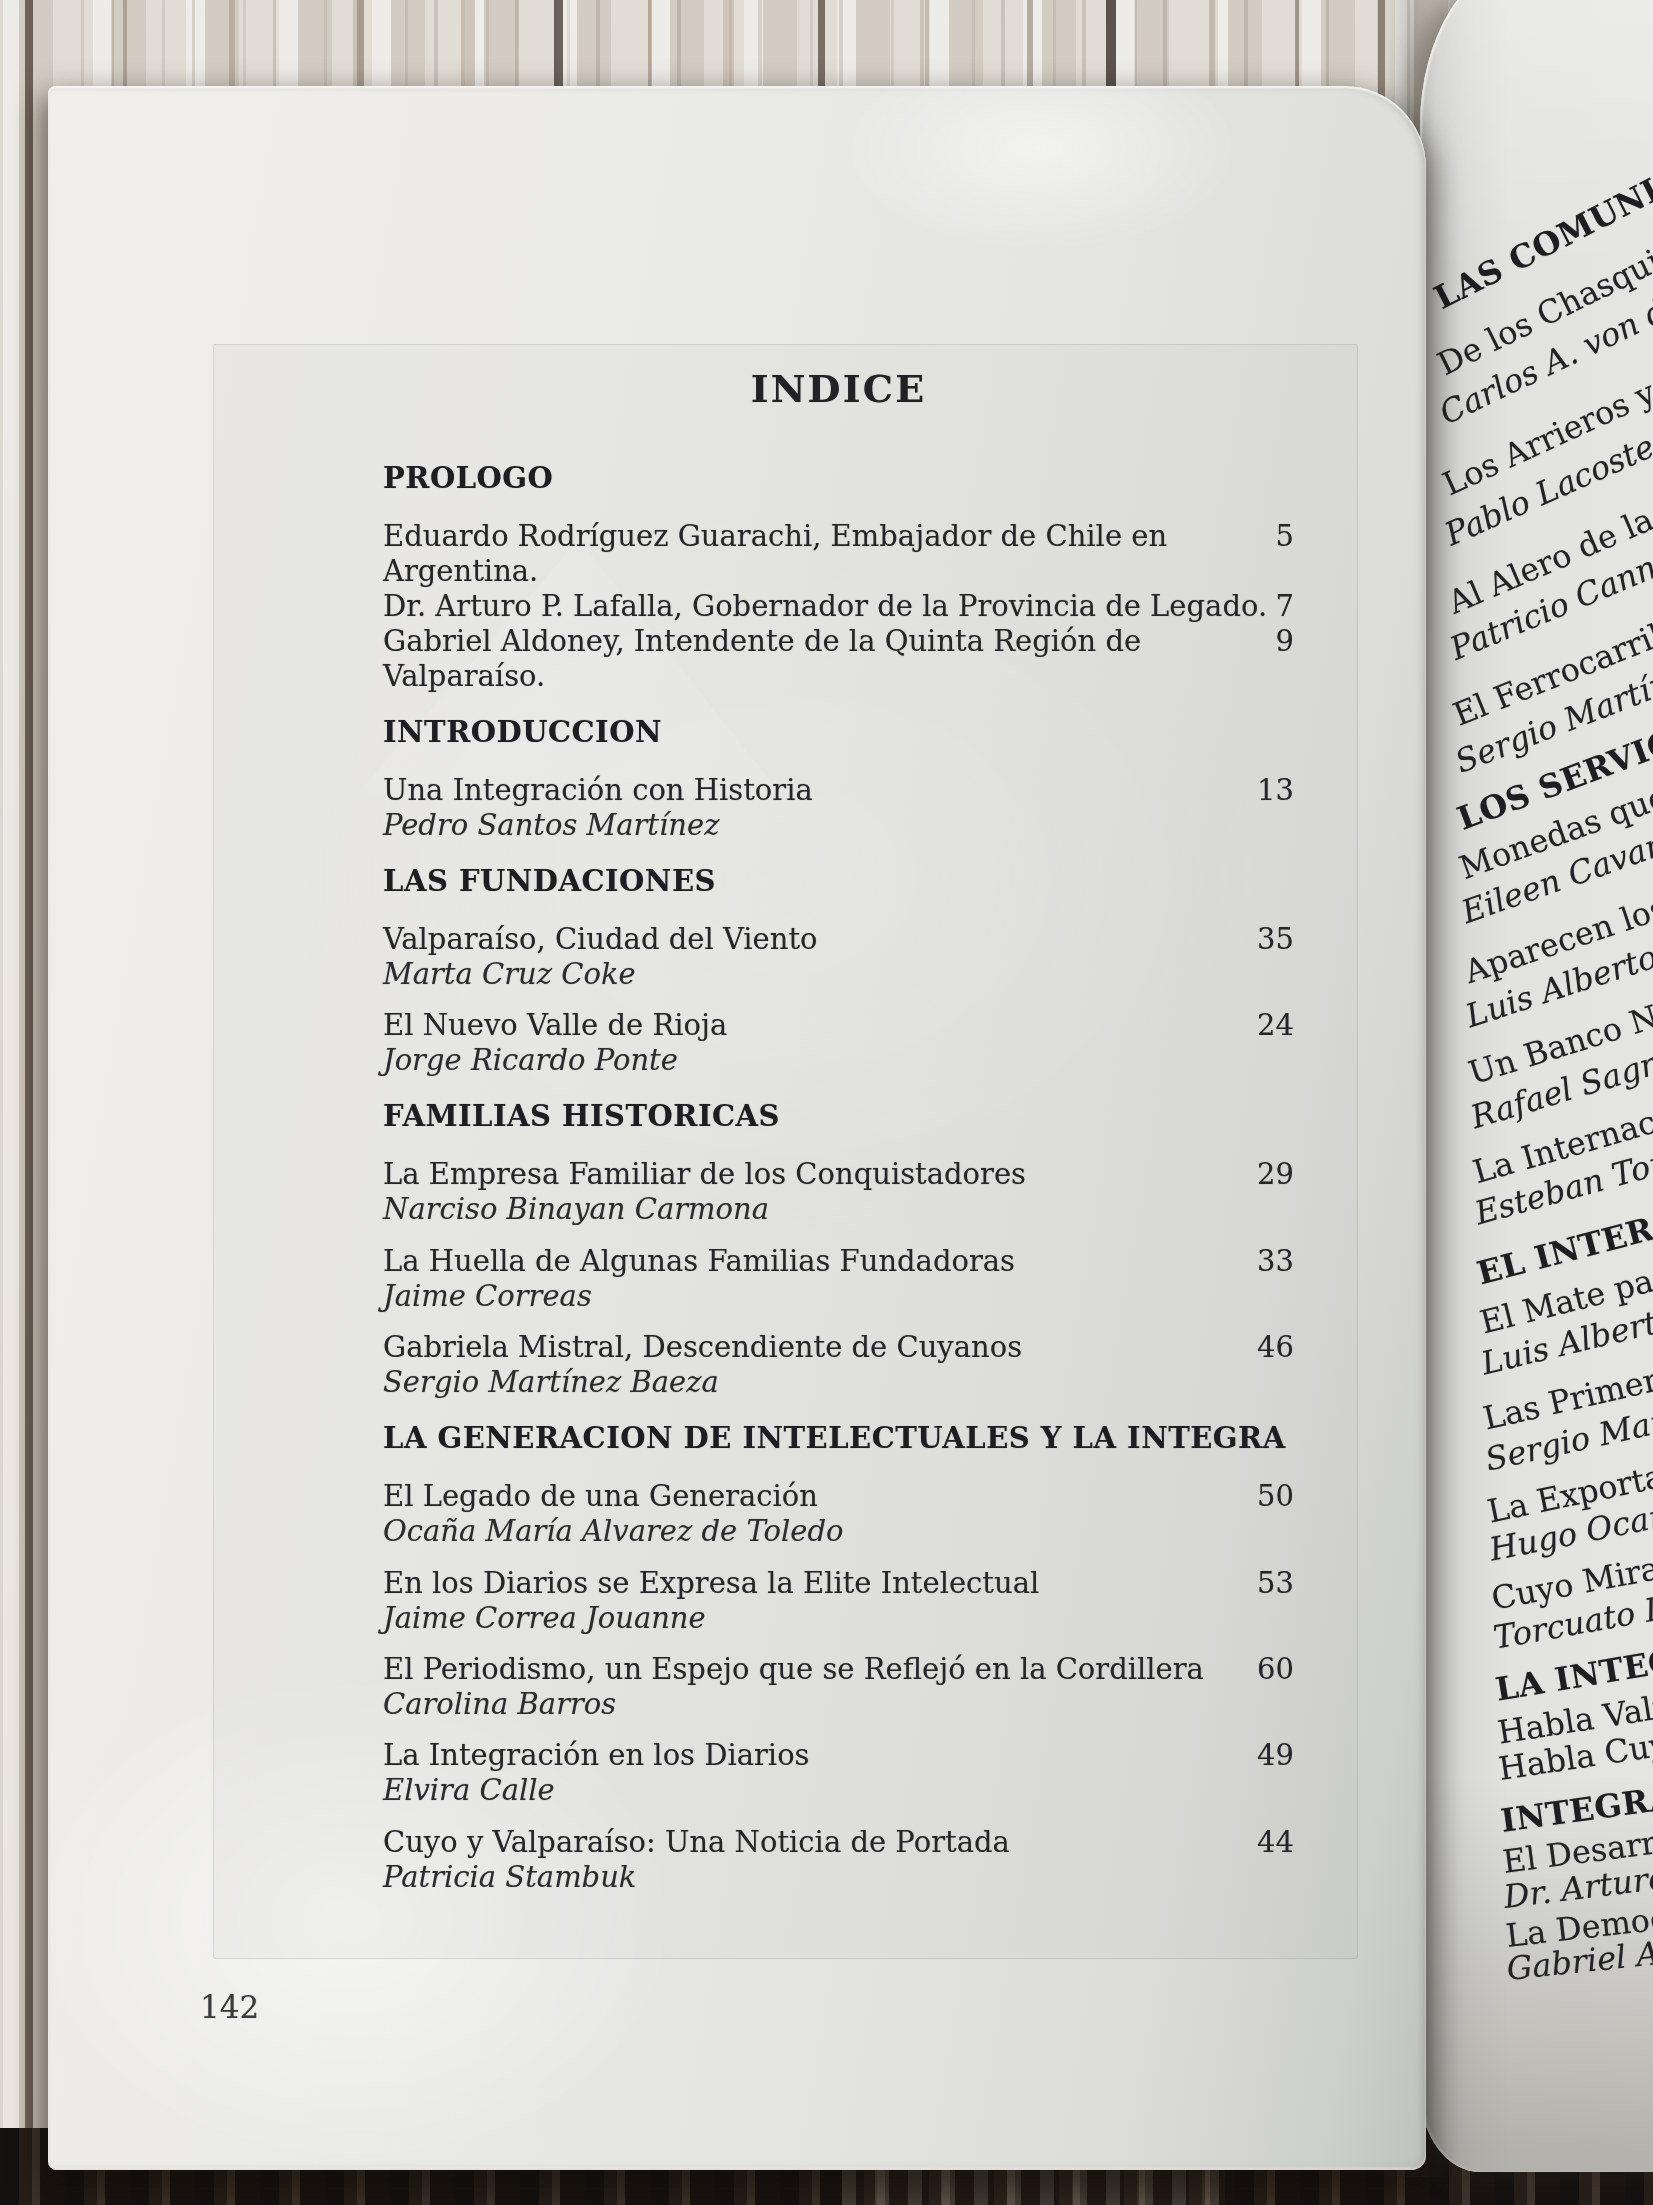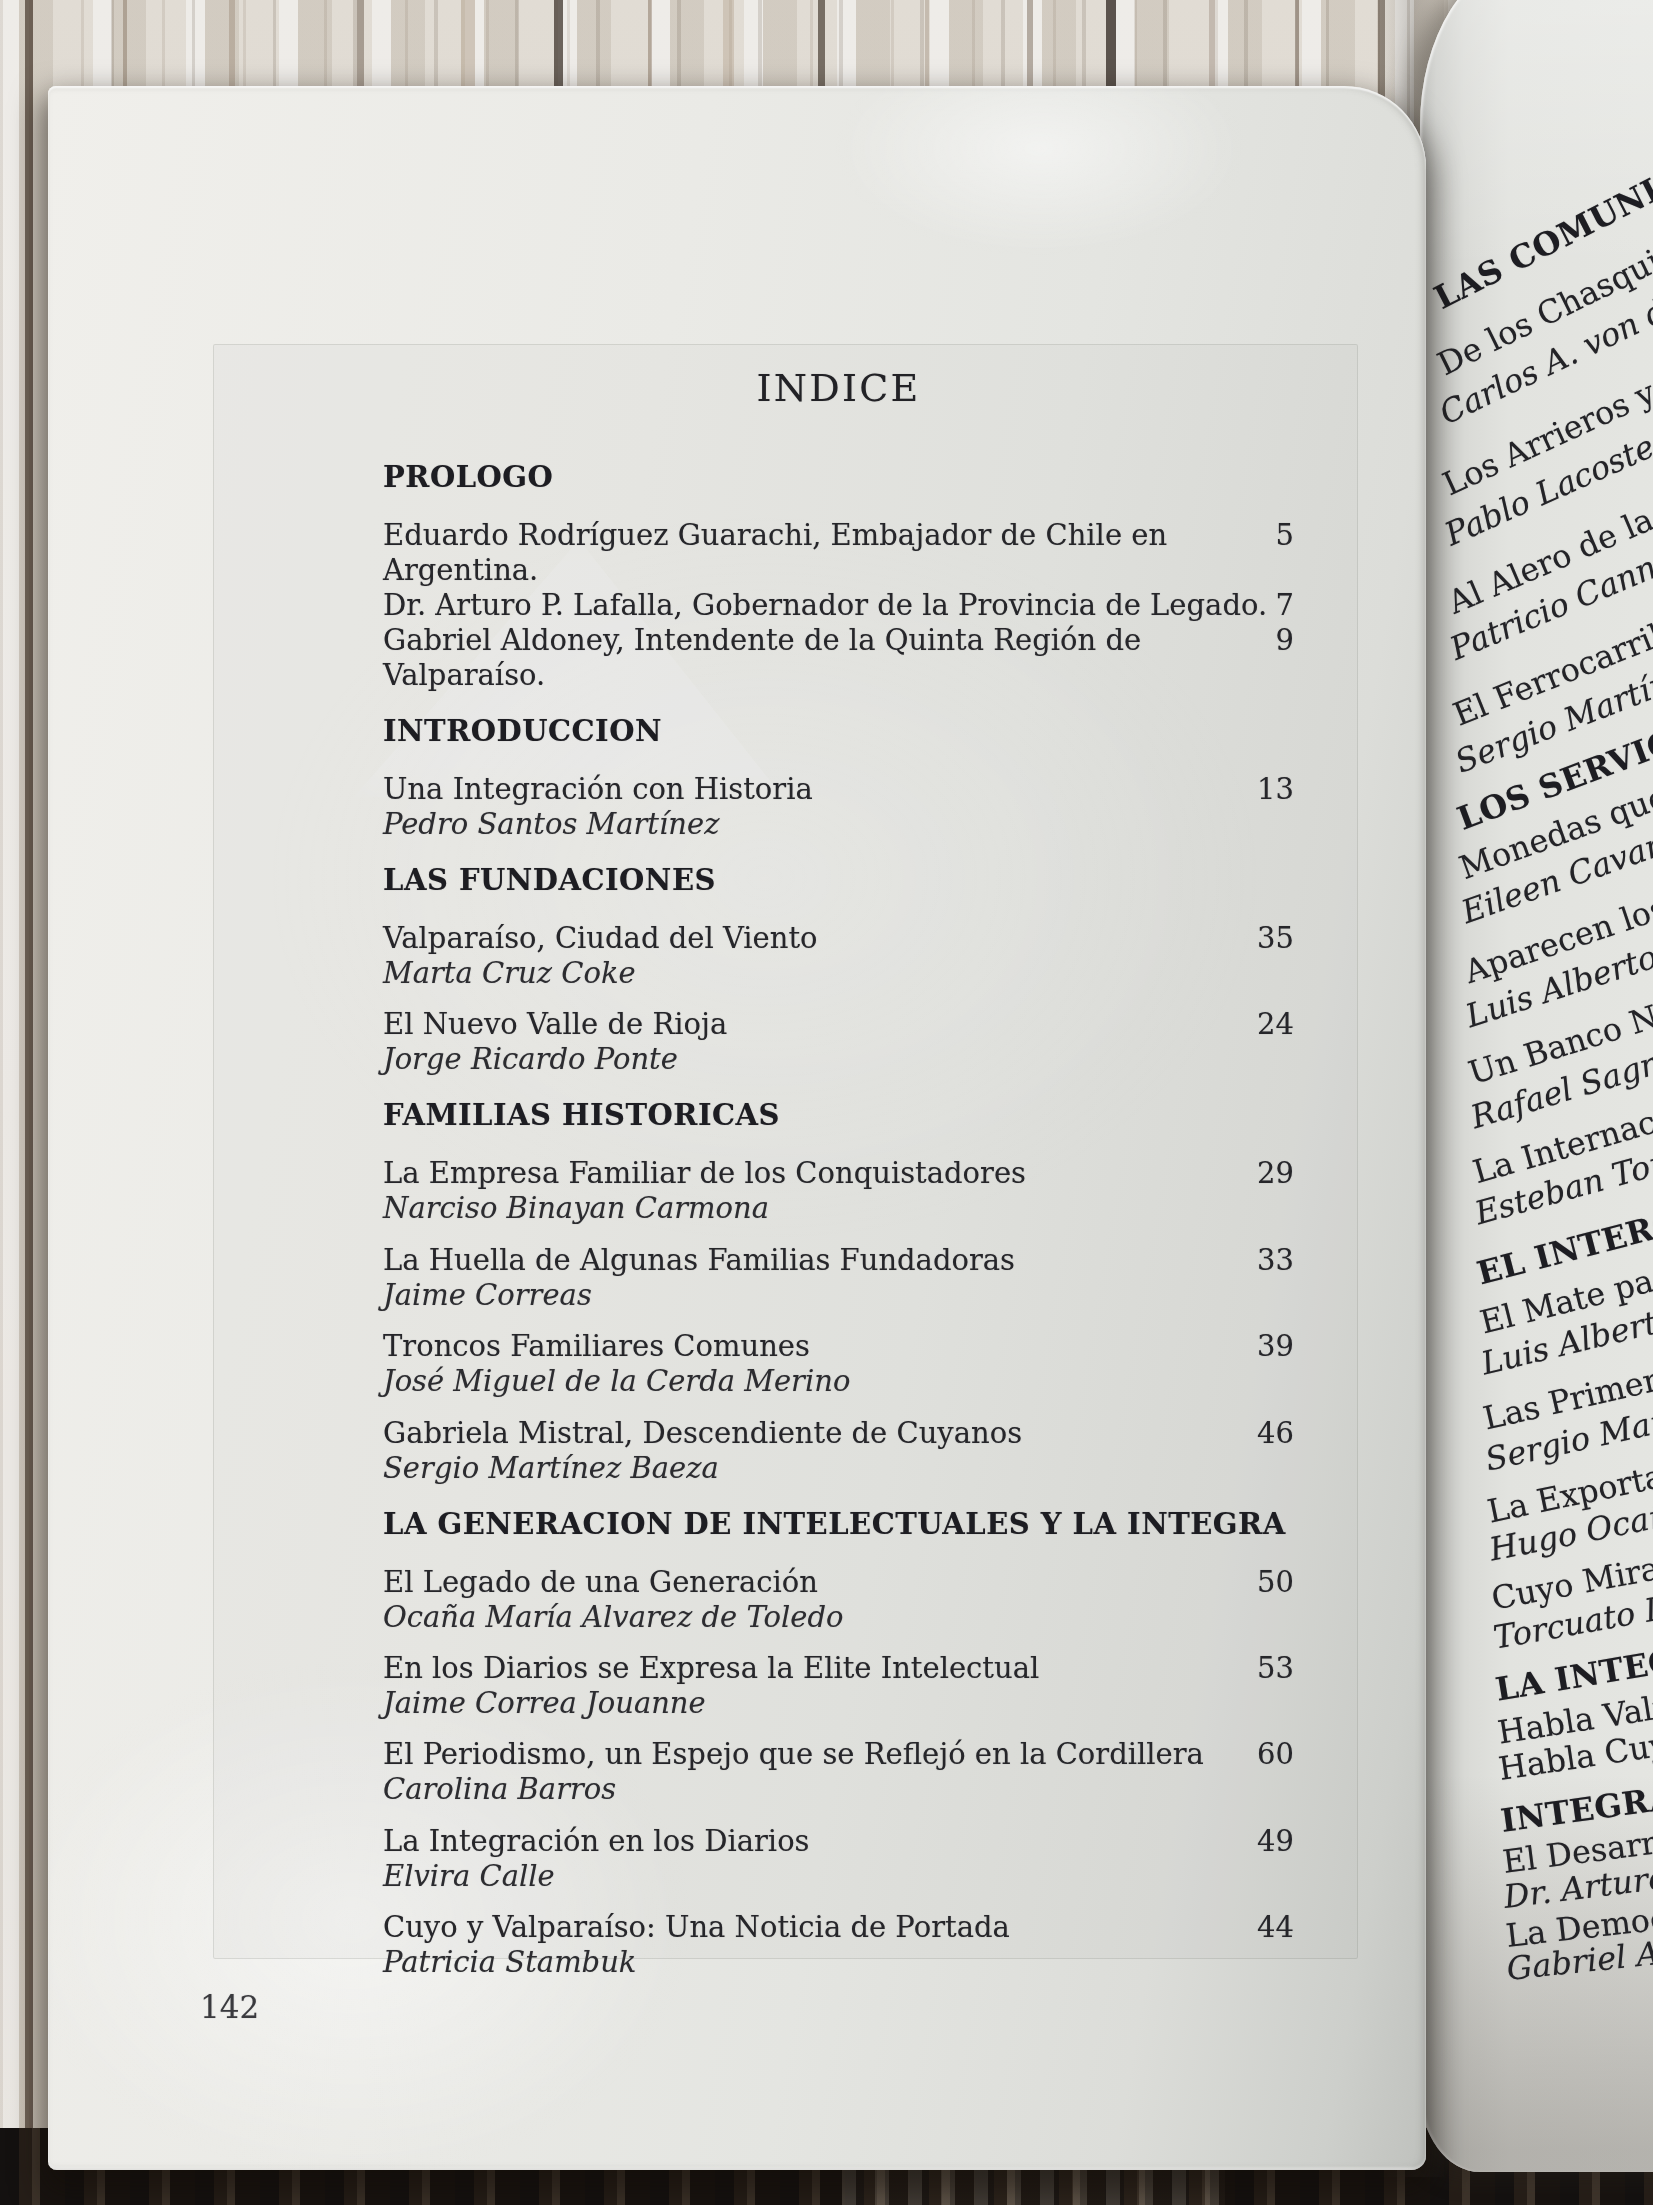--- a/index.html
+++ b/index.html
@@ -37,21 +37,21 @@
       radial-gradient(273px 142px at 72% 3%, rgba(255,255,255,0.5), rgba(255,255,255,0) 75%);}
   .reflection{position:absolute;left:306px;top:454px;width:536px;height:257px;
     background:rgba(255,255,255,0.17);clip-path:polygon(42% 0%,80% 100%,0% 100%);
     filter:blur(14.2px);pointer-events:none;}
 
   .toc-frame{position:absolute;left:165px;top:258px;width:1143px;height:1613px;
     border:1.1px solid rgba(95,100,90,0.15);background:rgba(130,138,128,0.05);border-radius:2.2px;}
 
   .toc{position:absolute;left:335px;top:280px;width:911px;color:#26262a;
     text-shadow:0 0 1.1px rgba(55,55,60,0.35);}
-  .toc-title{font-size:38px;letter-spacing:2.2px;text-align:center;margin-bottom:50px;color:#222226;}
+  .toc-title{font-size:38px;letter-spacing:2.2px;text-align:center;margin-bottom:50px;color:#222226;font-weight:bold;}
   .l-section{margin-top:21px;}
   .l-section:first-child{margin-top:0;}
   .l-heading{font-weight:700;font-size:29px;line-height:35px;letter-spacing:0.5px;
     margin-bottom:23px;color:#1d1d22;}
   .l-entry{margin-bottom:16.4px;font-size:29px;line-height:35px;}
   .l-entry.single{margin-bottom:0;}
   .l-row{display:flex;justify-content:space-between;align-items:baseline;}
   .l-author{font-style:italic;color:#2c2c30;}
 
   .pageno{position:absolute;left:152px;top:1903px;font-size:31px;color:#3a3a3e;
@@ -254,27 +254,20 @@
   </div>
 
   <div class="l-entry">
     <div class="l-row">
       <span class="l-title">La Huella de Algunas Familias Fundadoras</span>
       <span class="l-page">33</span>
     </div>
     <div class="l-author">Jaime Correas</div>
   </div>
 
-  <div class="l-entry">
-    <div class="l-row">
-      <span class="l-title">Troncos Familiares Comunes</span>
-      <span class="l-page">39</span>
-    </div>
-    <div class="l-author">José Miguel de la Cerda Merino</div>
-  </div>
 
   <div class="l-entry">
     <div class="l-row">
       <span class="l-title">Gabriela Mistral, Descendiente de Cuyanos</span>
       <span class="l-page">46</span>
     </div>
     <div class="l-author">Sergio Martínez Baeza</div>
   </div>
 </div>
   </div>

